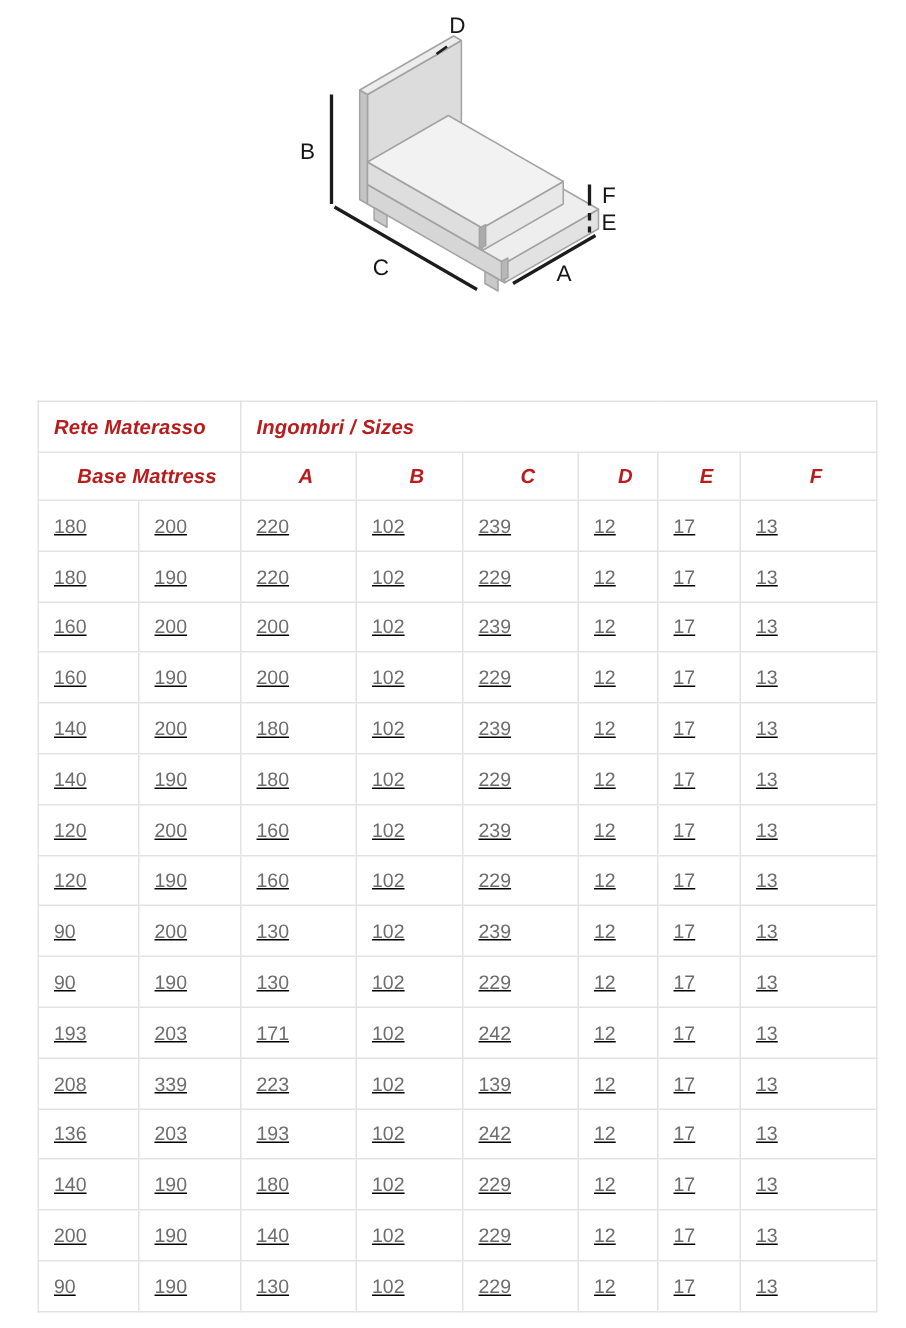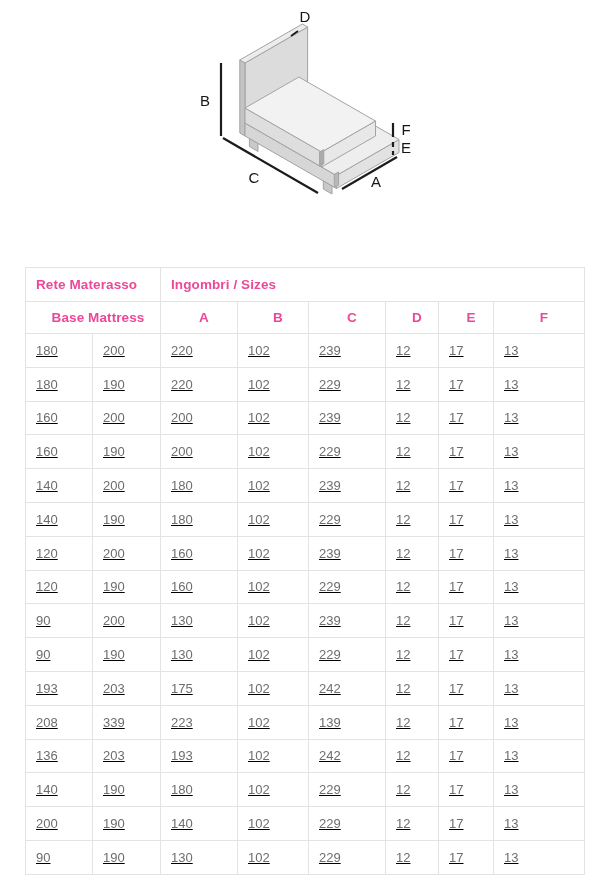--- a/index.html
+++ b/index.html
@@ -35,24 +35,25 @@
     table-layout: fixed;
   }
   table.spec td {
     border: 1px solid #e3e3e3;
     padding: 0 0 0 10px;
     vertical-align: middle;
     white-space: nowrap;
     overflow: hidden;
   }
   table.spec thead td {
-    color: #ec4899;
+    color: #b91c1c;
     font-weight: bold;
     font-size: 13.5px;
     letter-spacing: 0.1px;
+    font-style: italic;
   }
   table.spec tbody td {
     color: #6d6d6d;
     font-size: 13px;
   }
   tr.hrow1 { height: 34px; }
   tr.hrow2 { height: 32px; text-align: center; }
   table.spec tbody tr { height: 33.8px; text-decoration: underline; }
 </style>
 </head>
@@ -223,21 +224,21 @@
           <td>130</td>
           <td>102</td>
           <td>229</td>
           <td>12</td>
           <td>17</td>
           <td>13</td>
         </tr>
         <tr>
           <td>193</td>
           <td>203</td>
-          <td>175</td>
+          <td>171</td>
           <td>102</td>
           <td>242</td>
           <td>12</td>
           <td>17</td>
           <td>13</td>
         </tr>
         <tr>
           <td>208</td>
           <td>339</td>
           <td>223</td>

